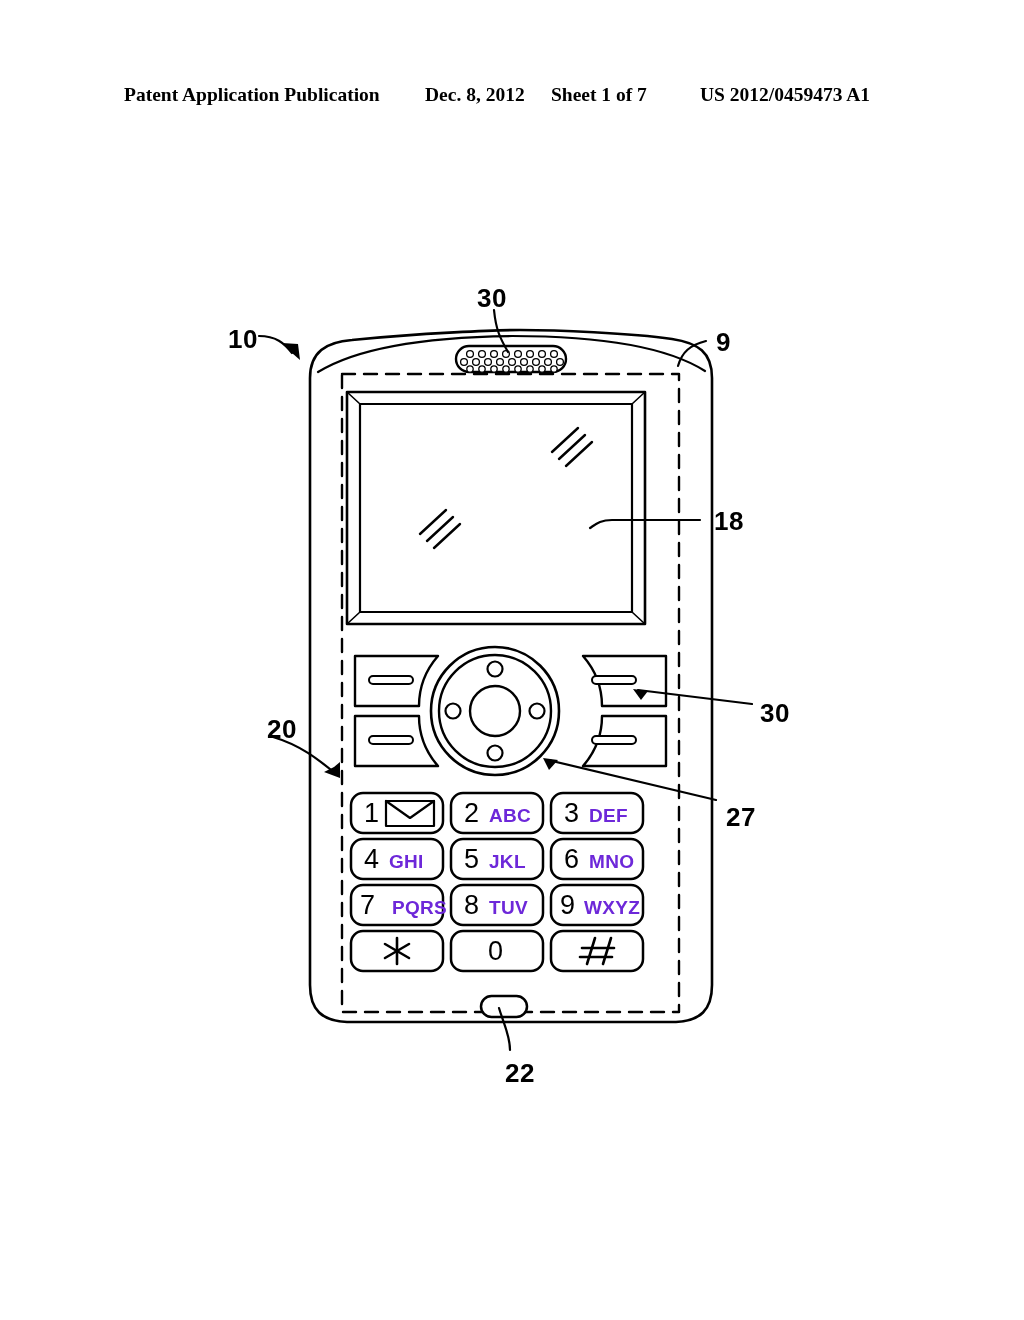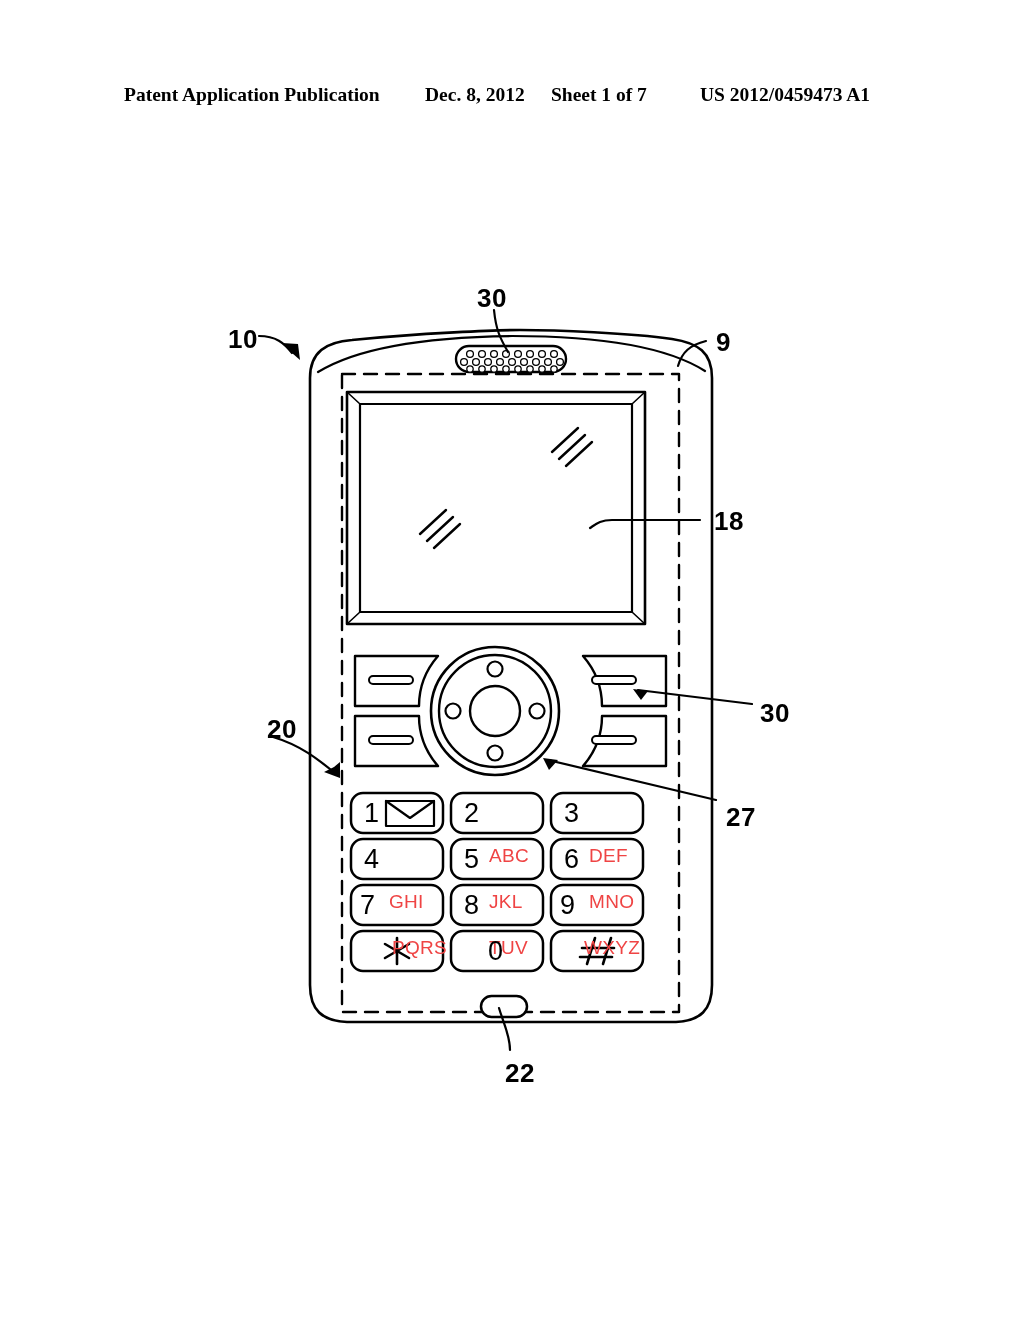--- a/index.html
+++ b/index.html
@@ -268,21 +268,21 @@
   <span class="ref-num" style="left:726px; top:804px;">27</span>
   <span class="ref-num" style="left:760px; top:700px;">30</span>
   <span class="ref-num" style="left:477px; top:285px;">30</span>
 
 
 </div>
 
 <div id="keypad-text-layer" style="position:absolute;left:0;top:0;width:1024px;height:1320px;pointer-events:none;">
   <style>
     .kd { position:absolute; font-family:"Liberation Sans", sans-serif; font-size:27px; font-weight:400; color:#000; line-height:1; }
-    .kl { position:absolute; font-family:"Liberation Sans", sans-serif; font-size:19px; font-weight:400; color:#ef4444; line-height:1; letter-spacing:0.3px;margin-top:40px; }
+    .kl { position:absolute; font-family:"Liberation Sans", sans-serif; font-size:19px; font-weight:700; color:#6d28d9; line-height:1; letter-spacing:0.3px; }
   </style>
   <span class="kd" style="left:364px; top:800px;">1</span>
 
   <span class="kd" style="left:464px; top:800px;">2</span>
   <span class="kl" style="left:489px; top:806px;">ABC</span>
 
   <span class="kd" style="left:564px; top:800px;">3</span>
   <span class="kl" style="left:589px; top:806px;">DEF</span>
 
   <span class="kd" style="left:364px; top:846px;">4</span>

